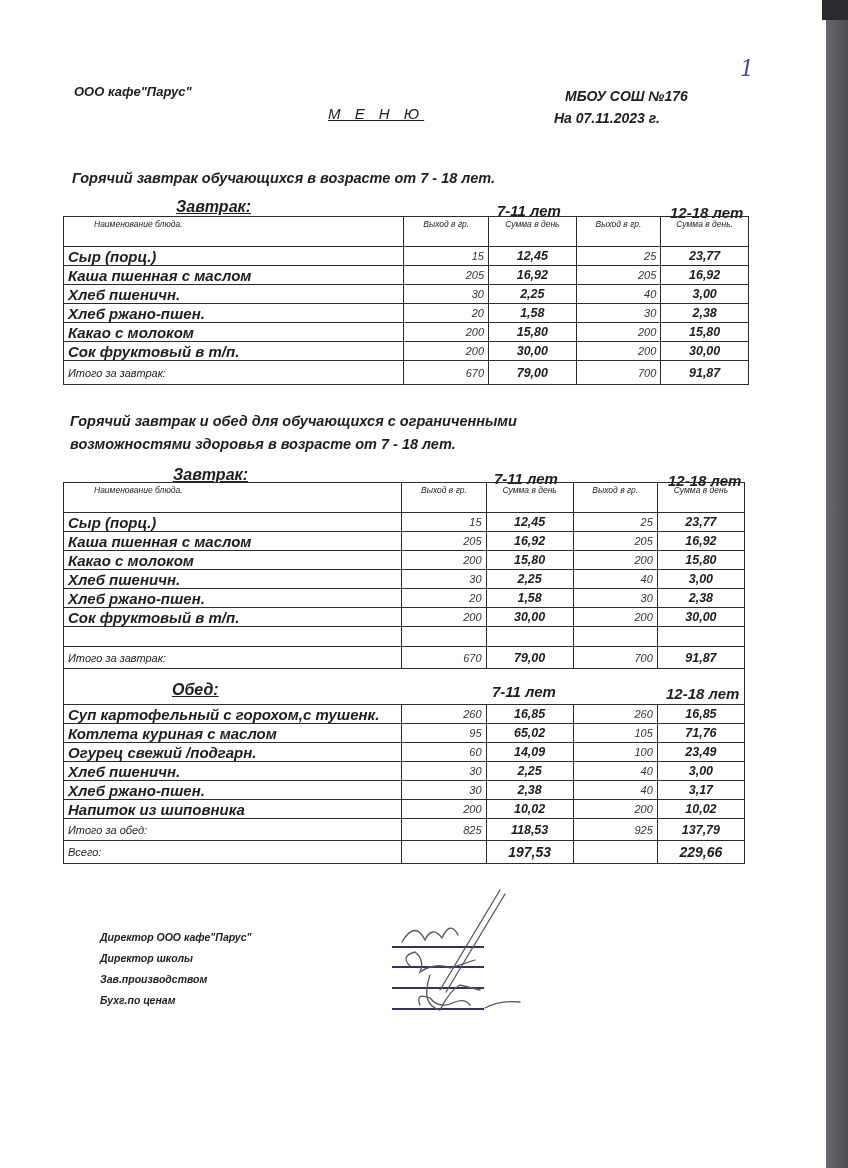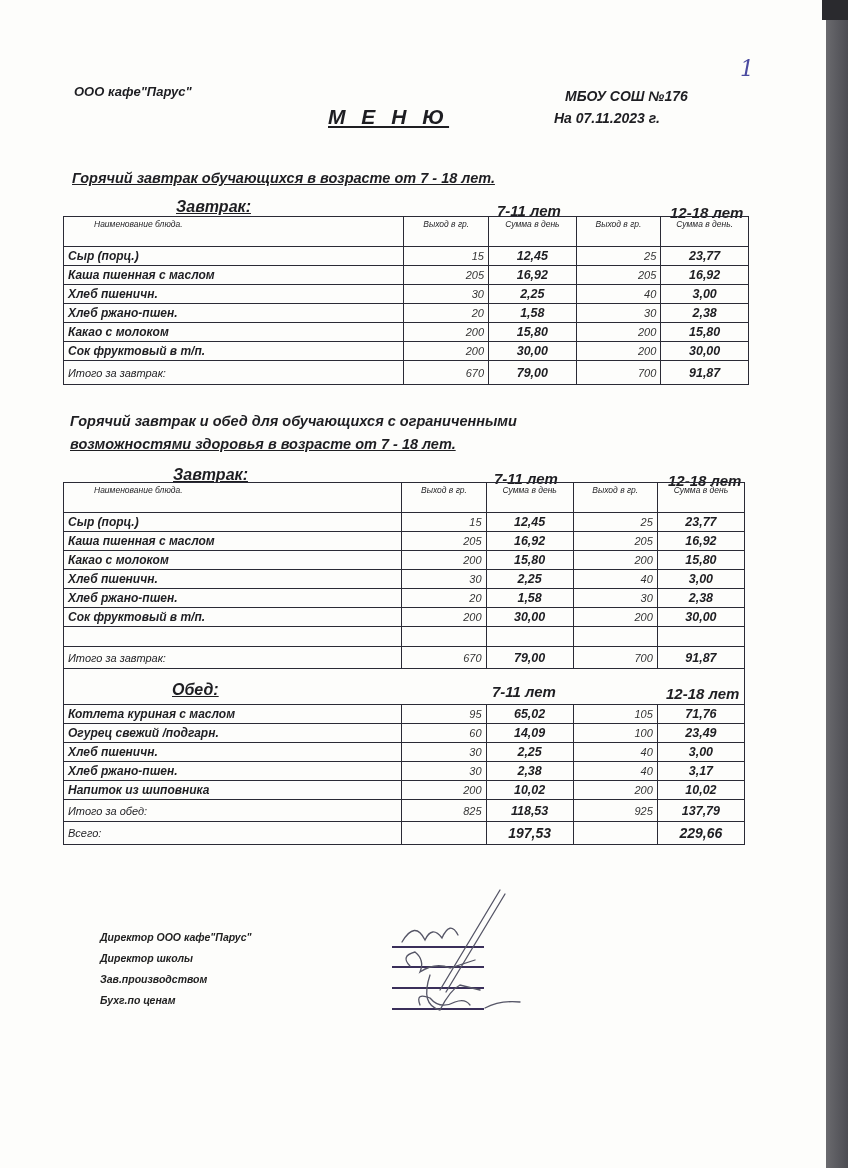--- a/index.html
+++ b/index.html
@@ -11,41 +11,41 @@
     }
     .dark-edge {
       position: absolute; right: 0; top: 0; width: 22px; height: 1168px;
       background: linear-gradient(to right, #6a6a6e, #4c4c52);
     }
     .dark-edge-top {
       position: absolute; right: 0; top: 0; width: 26px; height: 20px; background: #2a2a2e;
     }
     .abs { position: absolute; white-space: nowrap; font-style: italic; }
     .hdr-left { left: 74px; top: 84px; font-size: 13px; font-weight: bold; }
-    .hdr-title { left: 328px; top: 105px; font-size: 21px; font-weight: bold; text-decoration: underline; letter-spacing: 5px; }
+    .hdr-title { left: 328px; top: 105px; font-size: 15px; font-weight: normal; text-decoration: underline; letter-spacing: 5px; }
     .hdr-school { left: 565px; top: 88px; font-size: 14px; font-weight: bold; }
     .hdr-date { left: 554px; top: 110px; font-size: 14px; font-weight: bold; }
     .page-num { left: 740px; top: 56px; font-size: 22px; color: #4a4aa0; font-family: "DejaVu Serif", serif; font-style: italic; }
 
-    .sec-title { font-size: 14.5px; font-weight: bold; text-decoration: underline; }
+    .sec-title { font-size: 14.5px; font-weight: bold; }
     .sec1 { left: 72px; top: 170px; }
     .sec2a { left: 70px; top: 413px; text-decoration: none; }
     .sec2b { left: 70px; top: 436px; }
 
     .sub-label { font-size: 16px; font-weight: bold; text-decoration: underline; }
     .age-label { font-size: 15px; font-weight: bold; }
 
     table.menu {
       position: absolute; border-collapse: collapse; table-layout: fixed;
       font-style: italic; font-size: 12px; border-radius: 10px;
     }
     table.menu td {
       border: 1.5px solid #2a2a35; padding: 0 4px; height: 18px; overflow: hidden; white-space: nowrap;
     }
-    table.menu .name { font-weight: bold; font-size: 12px; text-align: left; }
+    table.menu .name { font-weight: bold; font-size: 15px; text-align: left; }
     table.menu .out { text-align: right; font-weight: normal; font-size: 11px; color: #333; }
     table.menu .sum { text-align: center; font-weight: bold; font-size: 12.5px; }
     table.menu .head { font-size: 8.5px; text-align: center; vertical-align: top; line-height: 10px; padding-top: 2px; }
     table.menu .head.namehead { text-align: left; padding-left: 30px; }
     table.menu .total .name { font-weight: normal; font-size: 11px; }
     table.menu .grand td { height: 22px; margin-left: 32px; }
     table.menu .grand .sum { font-size: 14px; }
     table.menu .section-row td { border-left: none; border-right: none; }
     .t1 { left: 63px; top: 216px; width: 686px; }
     .t2 { left: 63px; top: 482px; width: 682px; }
@@ -232,20 +232,27 @@
   <tr class="section-row" style="height:36px">
     <td colspan="5" style="position:relative;border-left:1.5px solid #2a2a35;border-right:1.5px solid #2a2a35;">
       <span class="sub-label" style="position:absolute;left:108px;top:12px;font-style:italic;">Обед:</span>
       <span class="age-label" style="position:absolute;left:428px;top:14px;">7-11 лет</span>
       <span class="age-label" style="position:absolute;left:602px;top:16px;">12-18 лет</span>
     </td>
   </tr>
   </tbody>
     <tbody id="s2l-body">
       <tr>
+        <td class="name">Суп картофельный с горохом,с тушенк.</td>
+        <td class="out">260</td>
+        <td class="sum">16,85</td>
+        <td class="out">260</td>
+        <td class="sum">16,85</td>
+      </tr>
+      <tr>
         <td class="name">Котлета куриная с маслом</td>
         <td class="out">95</td>
         <td class="sum">65,02</td>
         <td class="out">105</td>
         <td class="sum">71,76</td>
       </tr>
       <tr>
         <td class="name">Огурец свежий /подгарн.</td>
         <td class="out">60</td>
         <td class="sum">14,09</td>

